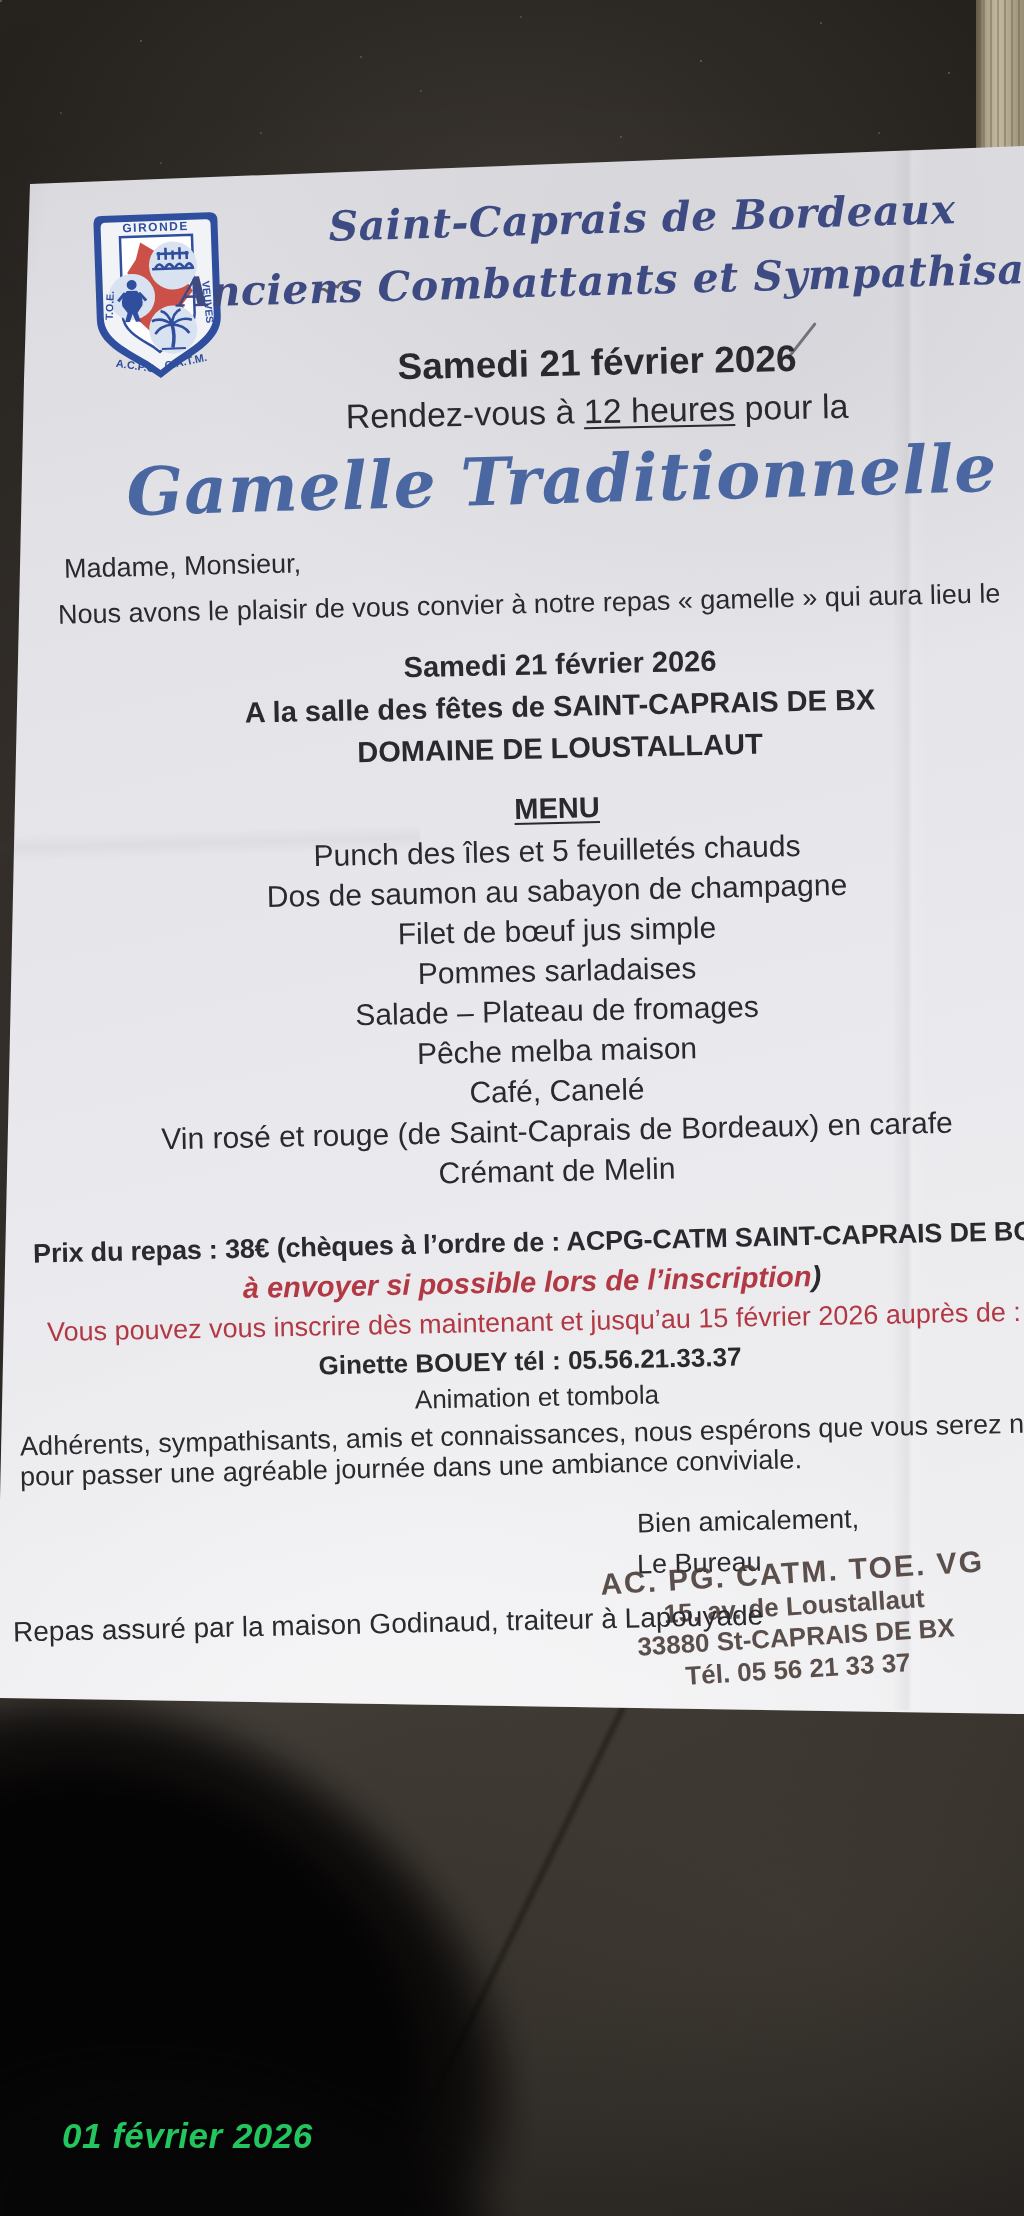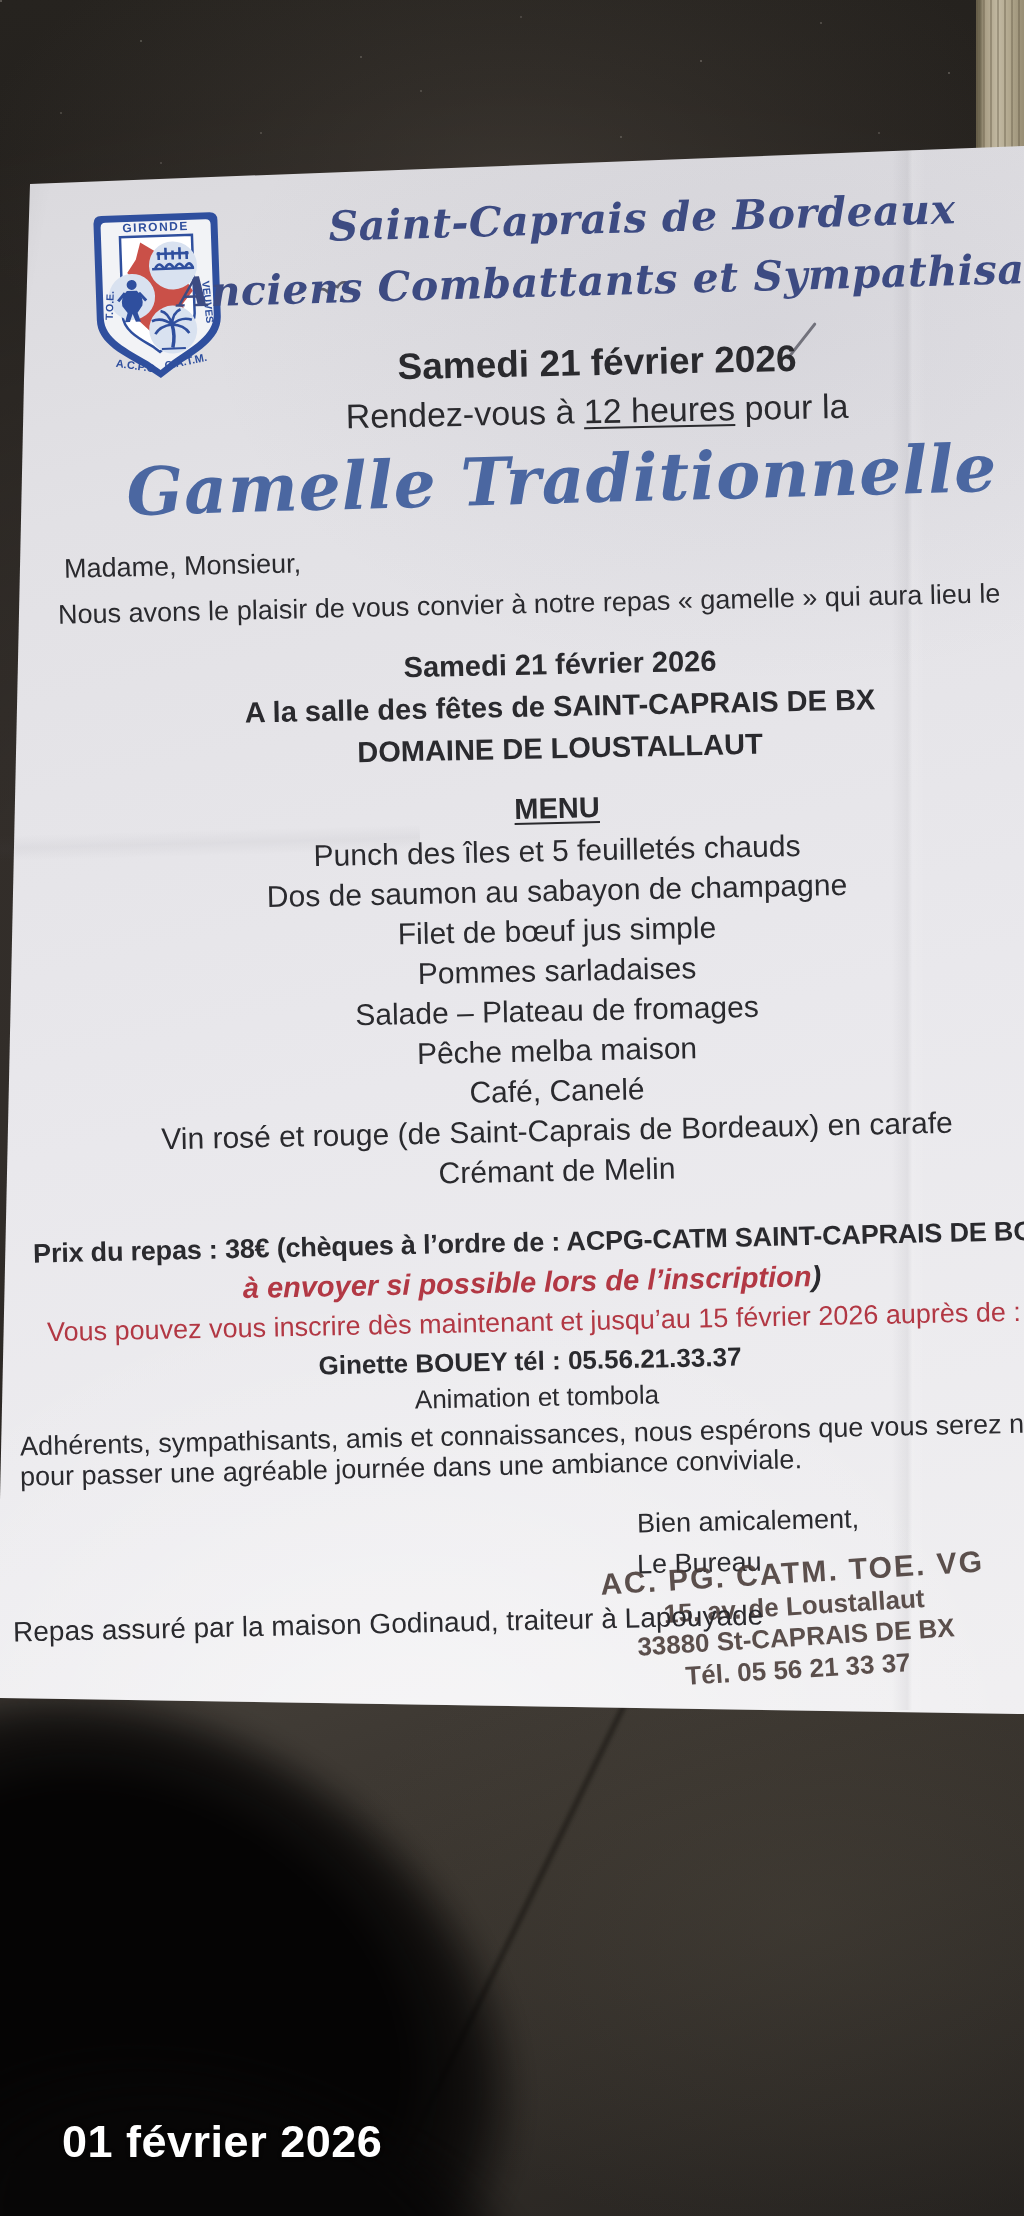--- a/index.html
+++ b/index.html
@@ -102,22 +102,22 @@
   .stamp{
     position:absolute;left:560px;top:1556px;width:470px;text-align:center;
     color:#4b3e3b;font-weight:bold;transform:rotate(-3.5deg);opacity:.9;
   }
   .stamp .s1{font-size:30px;letter-spacing:2px;line-height:1.15;}
   .stamp .s2{font-size:26px;line-height:1.22;}
   .mark-bird{position:absolute;left:312px;top:280px;transform:rotate(-10deg);}
   .mark-slash{position:absolute;left:800px;top:318px;width:3px;height:46px;background:rgba(60,60,72,.65);
     transform:rotate(38deg);border-radius:2px;}
   .timestamp{
-    position:absolute;left:62px;top:2116px;font-size:45px;font-weight:bold;color:#ffffff;
-    letter-spacing:.5px;text-shadow:0 0 4px rgba(0,0,0,.4);
+    position:absolute;left:62px;top:2116px;font-size:35px;font-weight:bold;color:#22c55e;
+    letter-spacing:.5px;text-shadow:0 0 4px rgba(0,0,0,.4);font-style:italic;
   }
   .logo{position:absolute;left:92px;top:210px;width:132px;height:170px;transform:rotate(-2deg);}
 </style>
 </head>
 <body>
 
 <div class="bg-texture"></div>
 <div class="speck"></div>
 <div class="wood-strip"></div>
 <div class="floor"></div>

